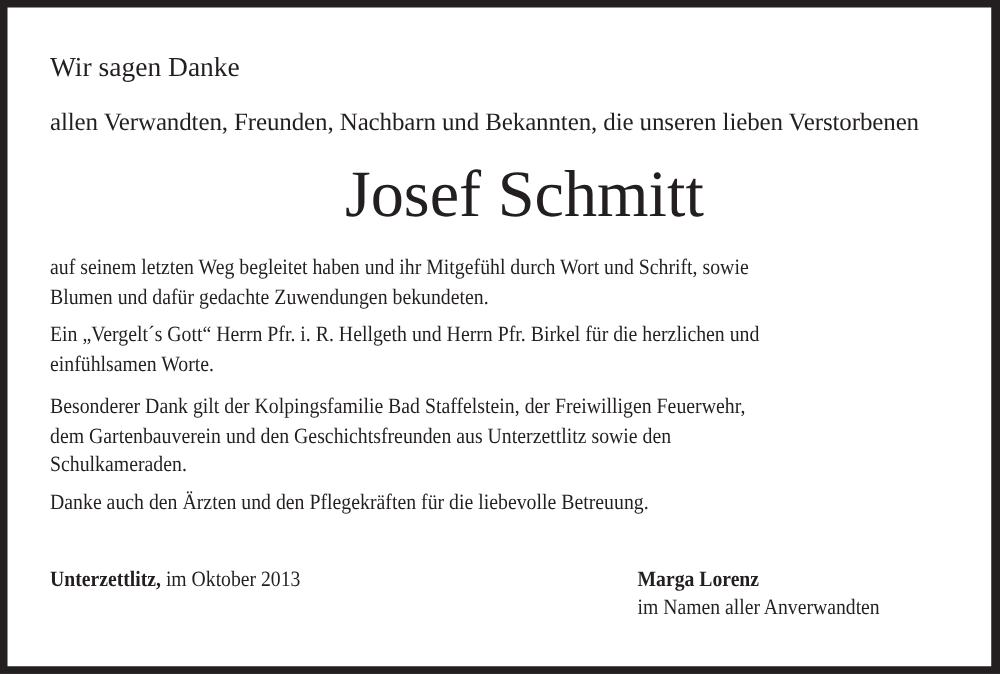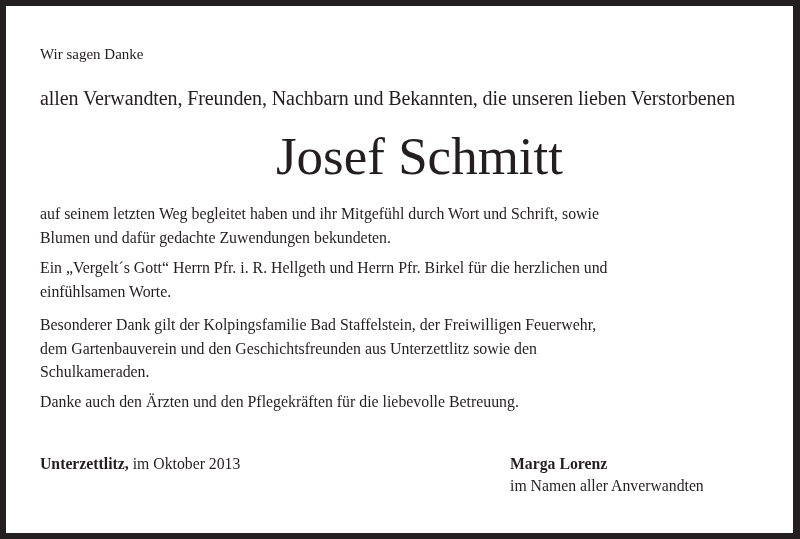--- a/index.html
+++ b/index.html
@@ -21,21 +21,21 @@
       font-family: "Liberation Serif", "DejaVu Serif", serif;
     }
     .abs {
       position: absolute;
       white-space: nowrap;
       margin: 0;
     }
     .heading {
       left: 34px;
       top: 36px;
-      font-size: 15px;
+      font-size: 22px;
       line-height: 24px;
     }
     .intro {
       left: 34px;
       top: 82px;
       font-size: 20px;
       line-height: 20px;
       letter-spacing: -0.1px;
     }
     .name {

